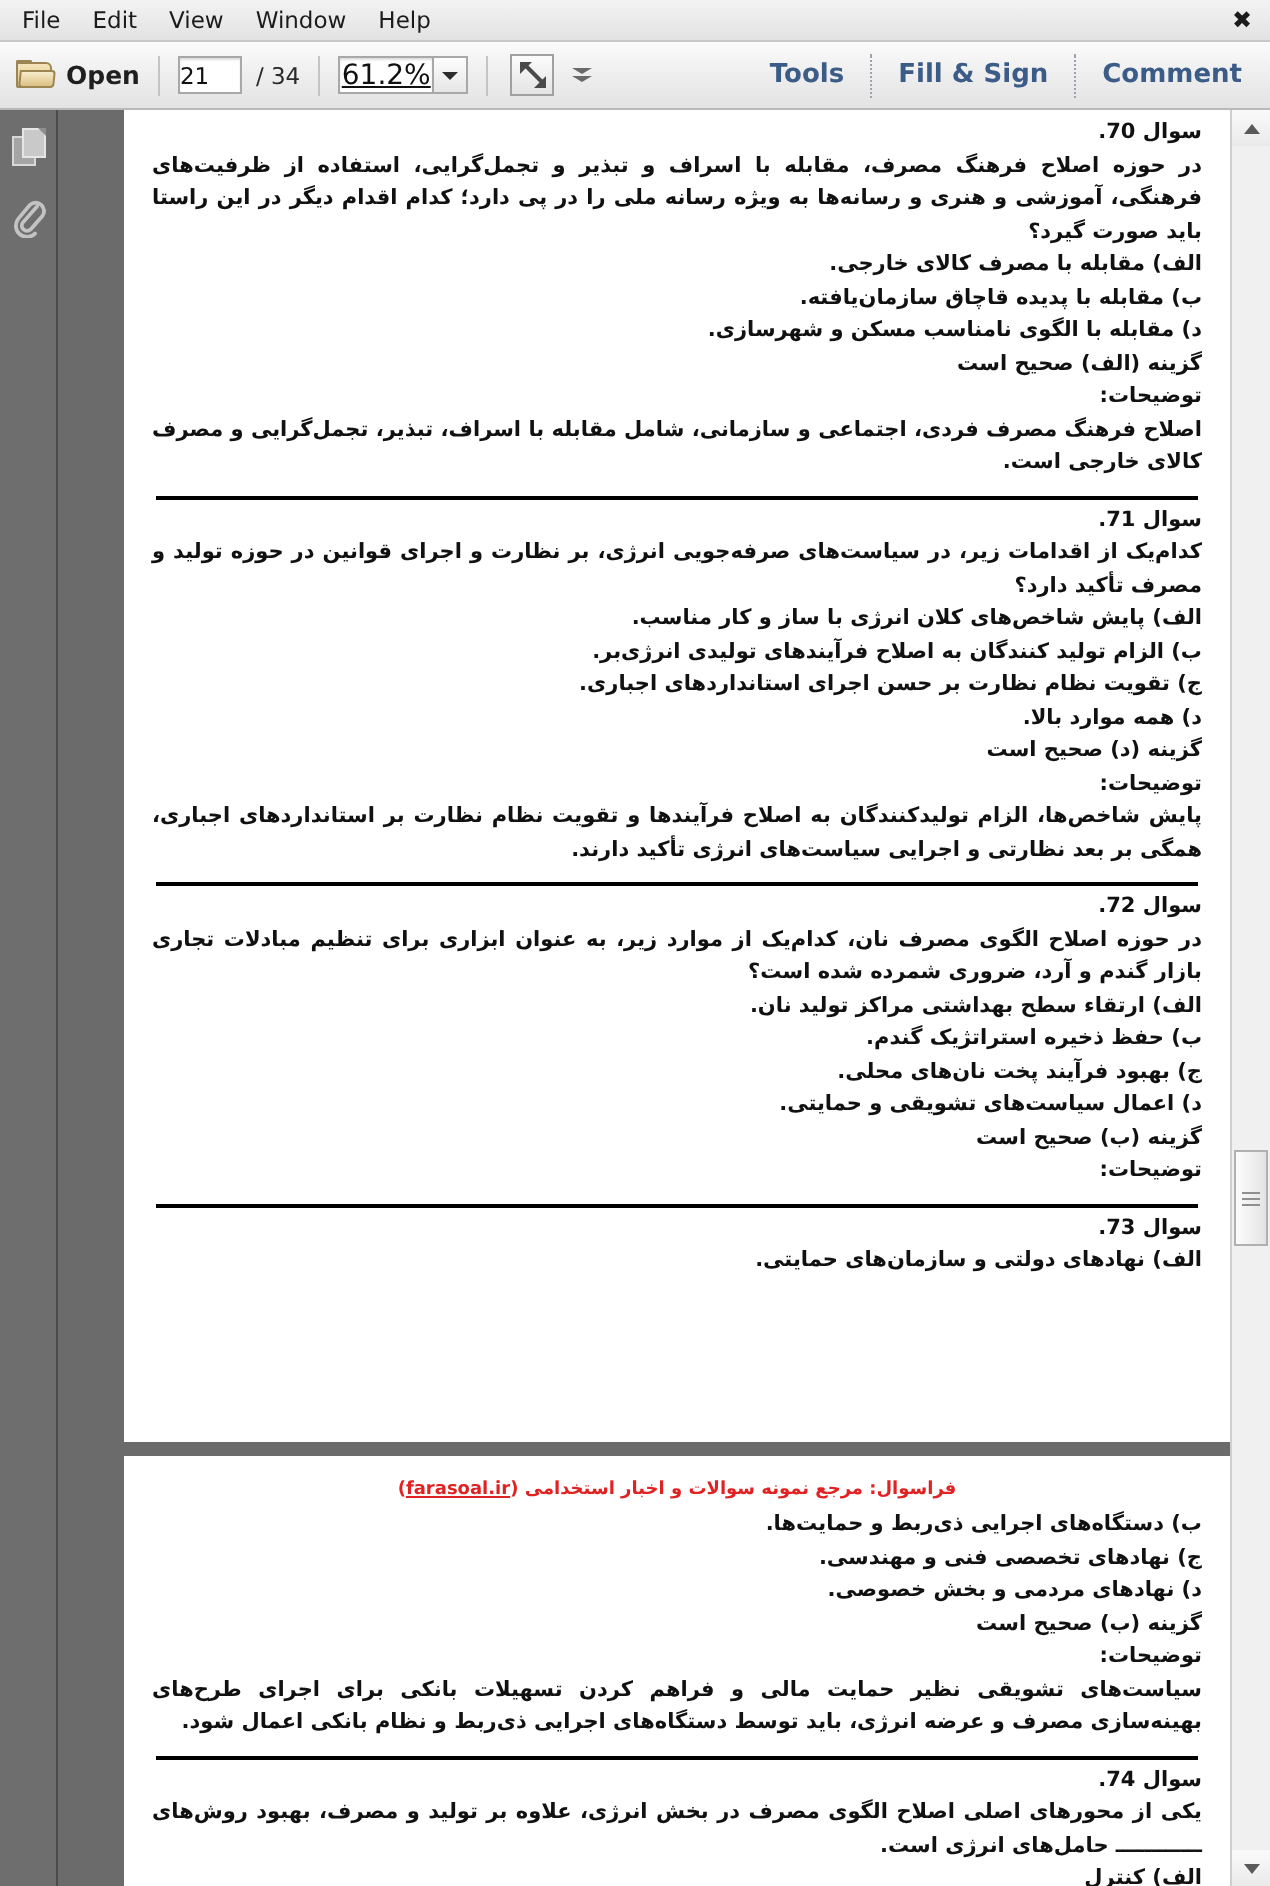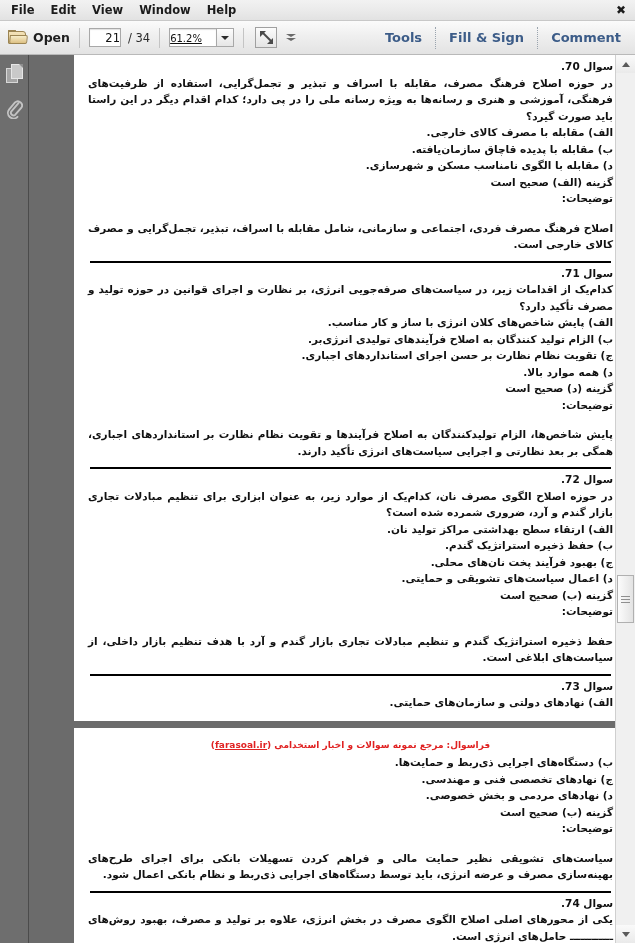--- a/index.html
+++ b/index.html
@@ -34,21 +34,20 @@
     align-items: center;
     box-sizing: border-box;
   }
   .menu-item {
     font-size: 11.5px;
     color: #1b1b1b;
     padding: 1px 8px;
     line-height: 20px;
     cursor: default;
     white-space: nowrap;
-    font-weight: bold;
   }
   .menu-item:first-child { margin-left: 3px; }
   .close-btn {
     position: absolute;
     right: 6px;
     top: 2px;
     width: 16px;
     height: 16px;
     font-size: 12px;
     line-height: 16px;
@@ -130,39 +129,40 @@
     margin: 0 0px;
   }
   .page-box {
     width: 32px;
     height: 19px;
     background: #ffffff;
     border: 1px solid #a8a8a8;
     box-shadow: inset 0 1px 1px rgba(0,0,0,.13);
     font-size: 11.5px;
     color: #111;
-    text-align: right;
+    text-align: left;
     line-height: 19px;
     box-sizing: border-box;
   }
   .page-total {
     font-size: 11.5px;
     color: #2a2a2a;
     margin-left: 7px;
     white-space: nowrap;
   }
   .zoom-box {
     width: 47px;
     height: 19px;
     background: #ffffff;
     border: 1px solid #a8a8a8;
     border-right: none;
     box-shadow: inset 0 1px 1px rgba(0,0,0,.13);
-    font-size: 10px;
+    font-size: 14px;
     color: #111;
+    text-align: center;
     line-height: 19px;
     box-sizing: border-box;
     text-decoration: underline;
   }
   .zoom-arrow {
     width: 18px;
     height: 19px;
     background: linear-gradient(to bottom, #fdfdfd, #e6e6e6);
     border: 1px solid #a8a8a8;
     box-sizing: border-box;
@@ -292,21 +292,21 @@
   .clip-ico {
     width: 17px;
     height: 20px;
     position: relative;
   }
   .clip-ico svg { display: block; }
 
   
   .viewport {
     position: absolute;
-    left: 42px; top: 55px;
+    left: 30px; top: 55px;
     width: 585px;
     height: 888px;
     background: #6b6b6b;
     overflow: hidden;
   }
   .page {
     position: absolute;
     left: 32px;
     width: 553px;
     background: #ffffff;
@@ -362,21 +362,20 @@
     direction: rtl;
   }
   .expl {
     font-size: 10.5px;
     font-weight: bold;
     color: #111111;
     line-height: 16.5px;
     text-align: justify;
     text-align-last: right;
     direction: rtl;
-    margin-top: 13px;
   }
   .watermark {
     font-size: 9px;
     font-weight: bold;
     color: #e02222;
     text-align: center;
     line-height: 14px;
     direction: rtl;
     margin: 4px 0 2px 0;
   }
@@ -549,21 +548,20 @@
 
         <div>
           <div class="q-num">سوال 72.</div>
           <div class="q-text">در حوزه اصلاح الگوی مصرف نان، کدام‌یک از موارد زیر، به عنوان ابزاری برای تنظیم مبادلات تجاری بازار گندم و آرد، ضروری شمرده شده است؟</div>
           <div class="opt">الف) ارتقاء سطح بهداشتی مراکز تولید نان.</div>
           <div class="opt">ب) حفظ ذخیره استراتژیک گندم.</div>
           <div class="opt">ج) بهبود فرآیند پخت نان‌های محلی.</div>
           <div class="opt">د) اعمال سیاست‌های تشویقی و حمایتی.</div>
           <div class="ans">گزینه (ب) صحیح است</div>
           <div class="expl-label">توضیحات:</div>
-          <div class="expl">حفظ ذخیره استراتژیک گندم و تنظیم مبادلات تجاری بازار گندم و آرد با هدف تنظیم بازار داخلی، از سیاست‌های ابلاغی است.</div>
         </div>
 
         <div class="hr"></div>
 
         <div>
           <div class="q-num">سوال 73.</div>
           <div class="opt">الف) نهادهای دولتی و سازمان‌های حمایتی.</div>
         </div>
 
       </div>

